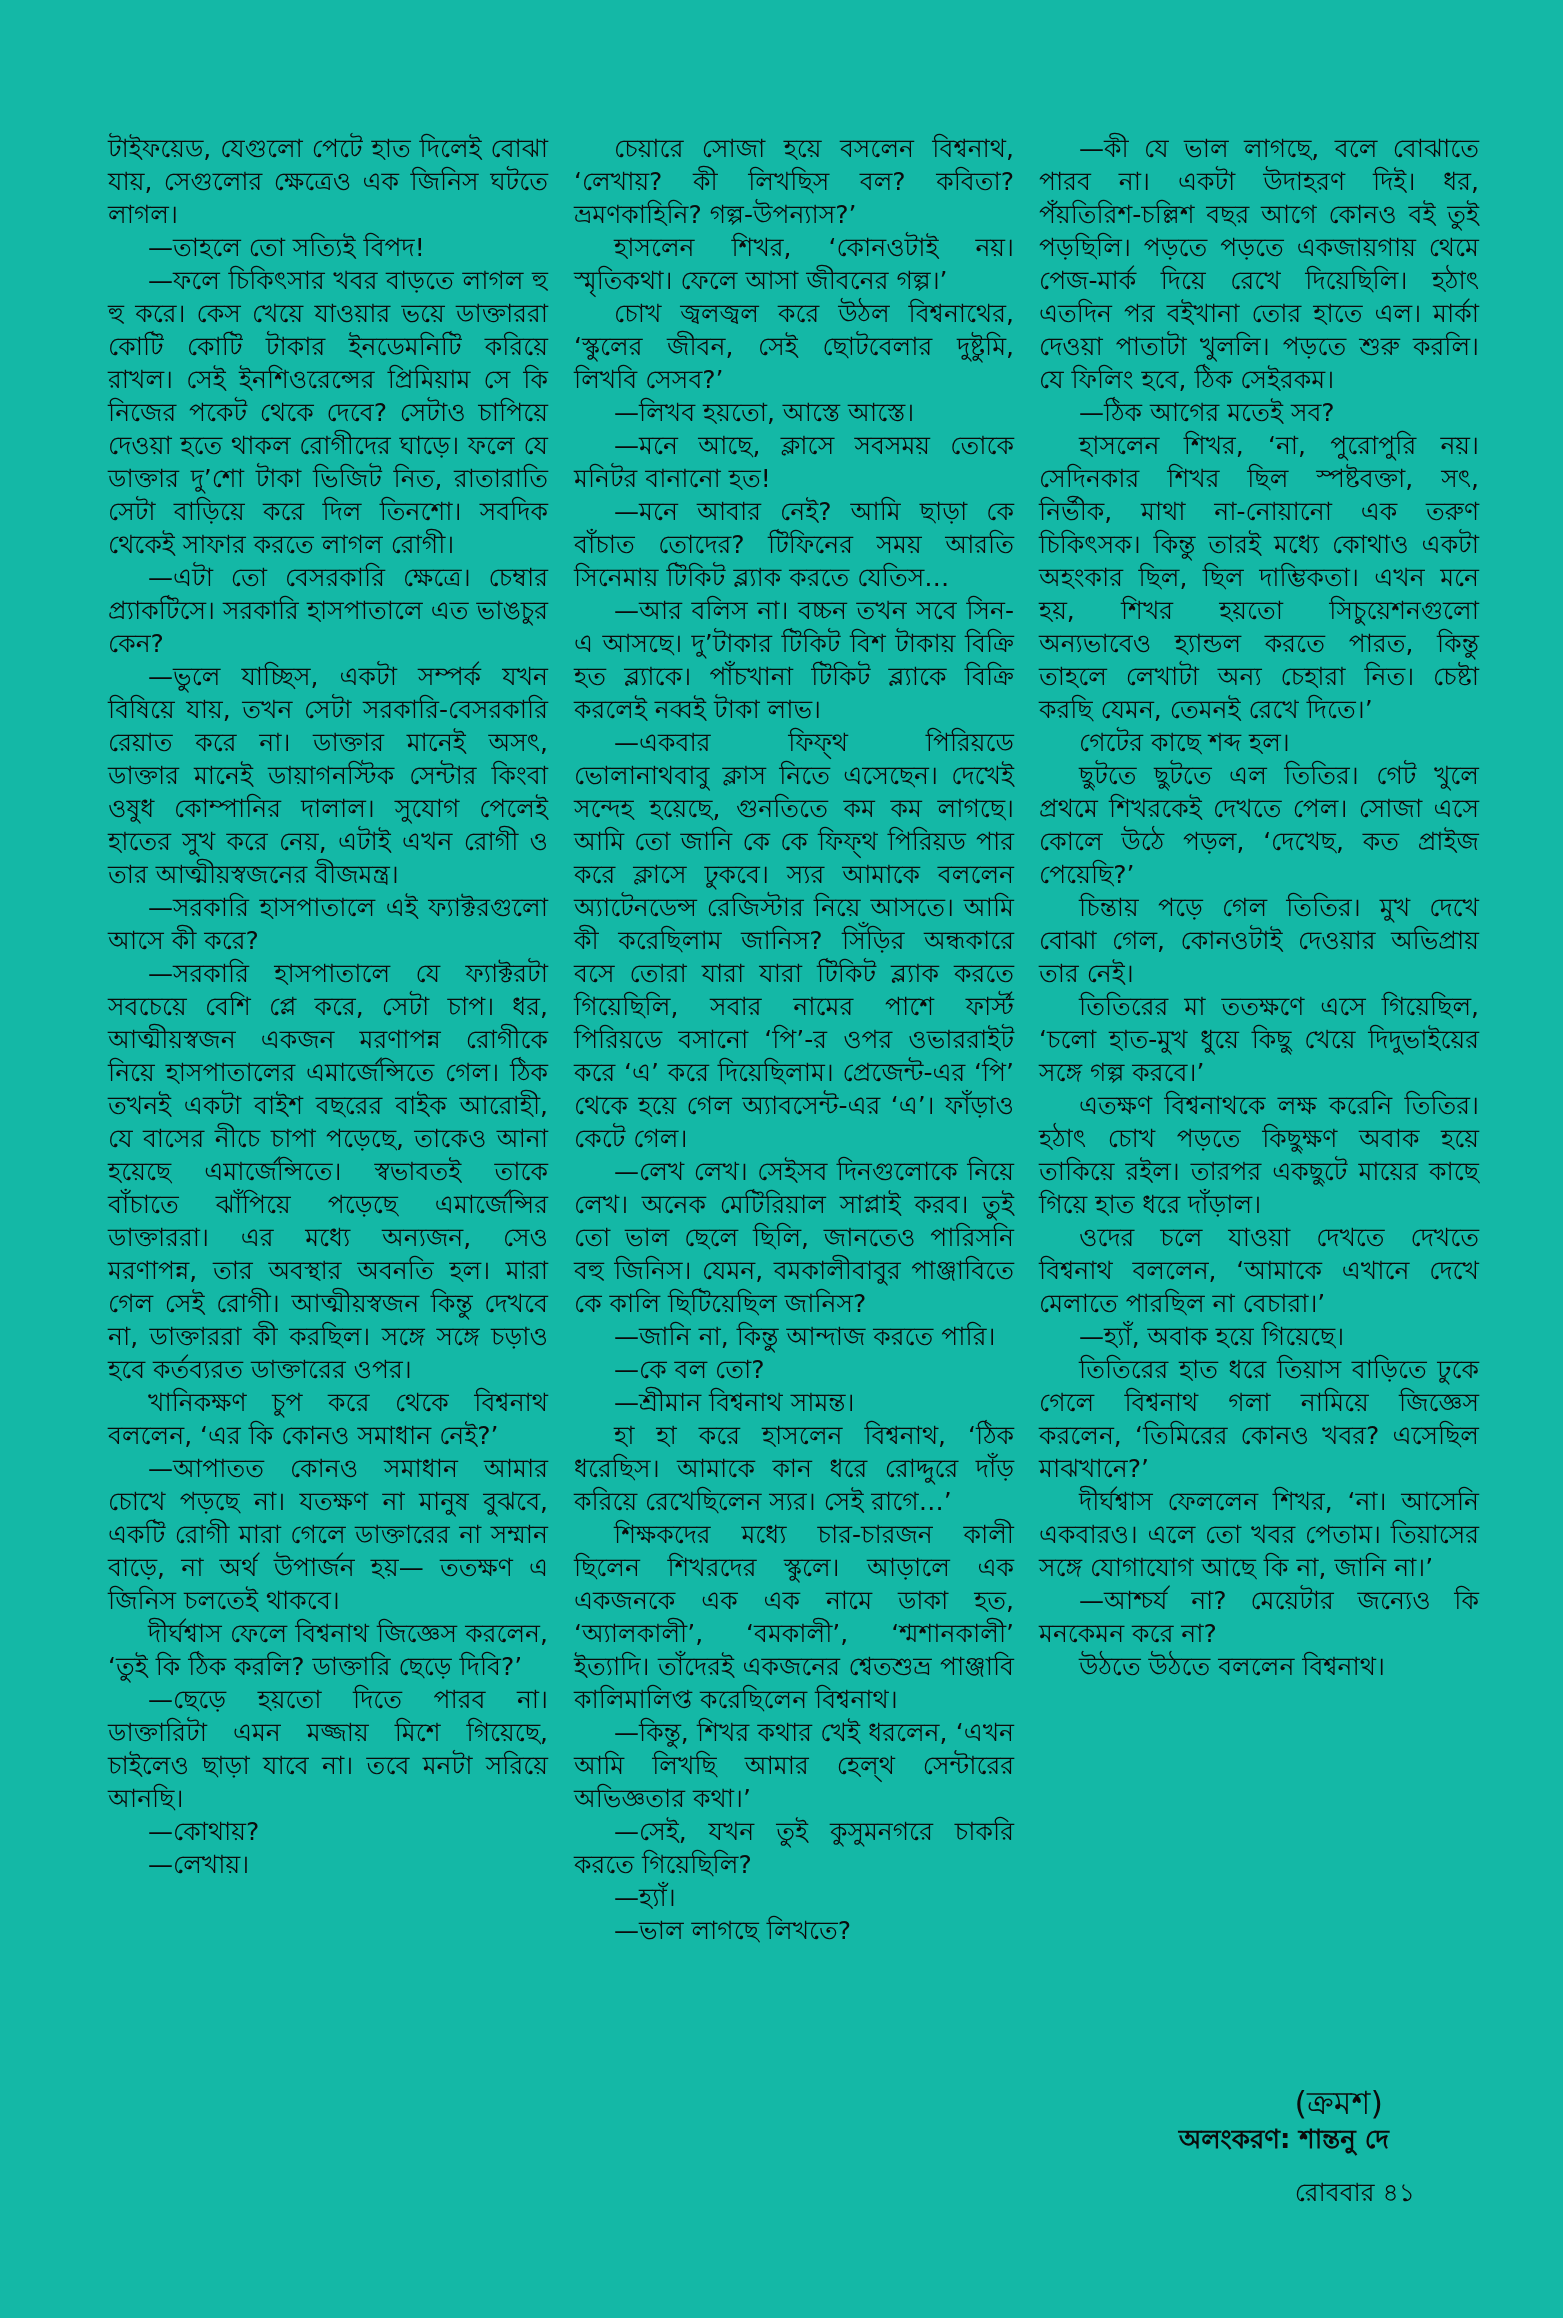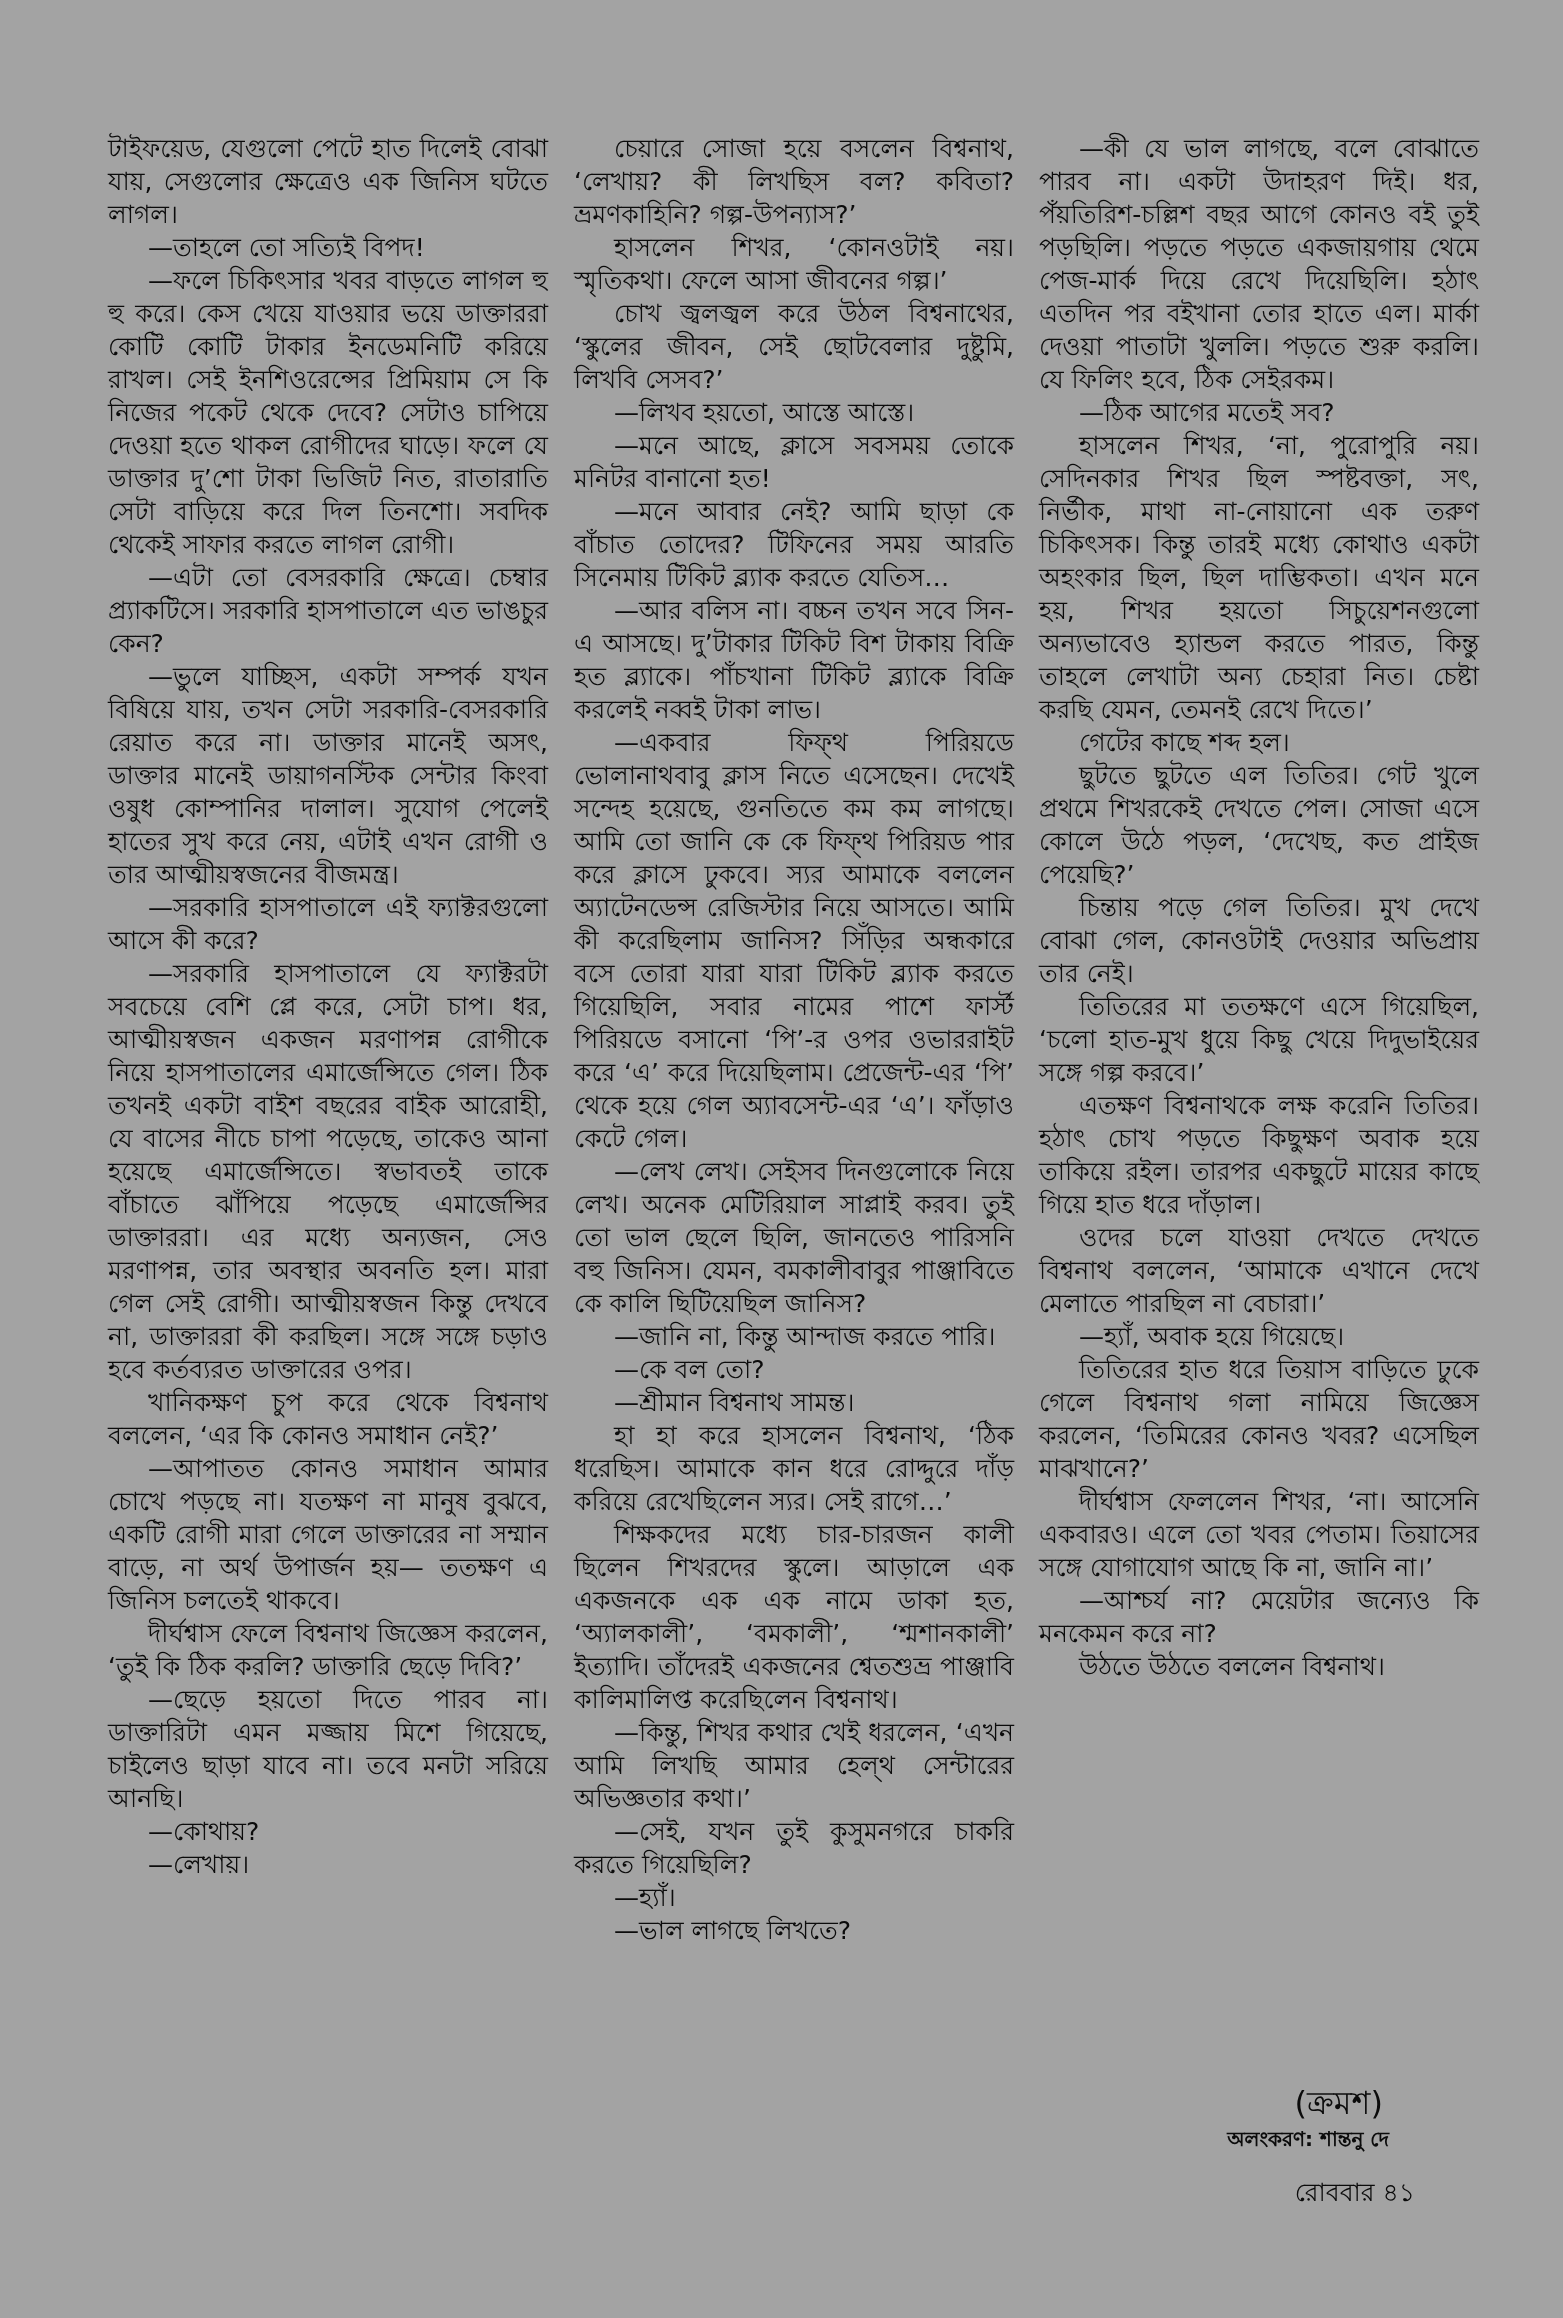--- a/index.html
+++ b/index.html
@@ -10,21 +10,21 @@
   body {
     width: 1563px;
     height: 2319px;
     position: relative;
     font-family: "DejaVu Sans", sans-serif;
     color: #0b0b0b;
   }
   .page {
     position: absolute;
     inset: 0;
-    background: #a3a3a3;
+    background: #14b8a6;
     overflow: hidden;
   }
   .column {
     position: absolute;
     top: 132px;
     width: 440px;
     font-size: 25px;
     line-height: 33px;
     text-align: justify;
     color: #0b0b0b;
@@ -44,21 +44,21 @@
     top: 2088px;
     right: 180px;
     font-size: 32px;
     line-height: 31px;
     text-align: right;
   }
   .footer-credit {
     position: absolute;
     top: 2123px;
     right: 174px;
-    font-size: 20px;
+    font-size: 26px;
     line-height: 32px;
     font-weight: bold;
     text-align: right;
   }
   .page-folio {
     position: absolute;
     top: 2177px;
     right: 148px;
     font-size: 25px;
     line-height: 31px;

